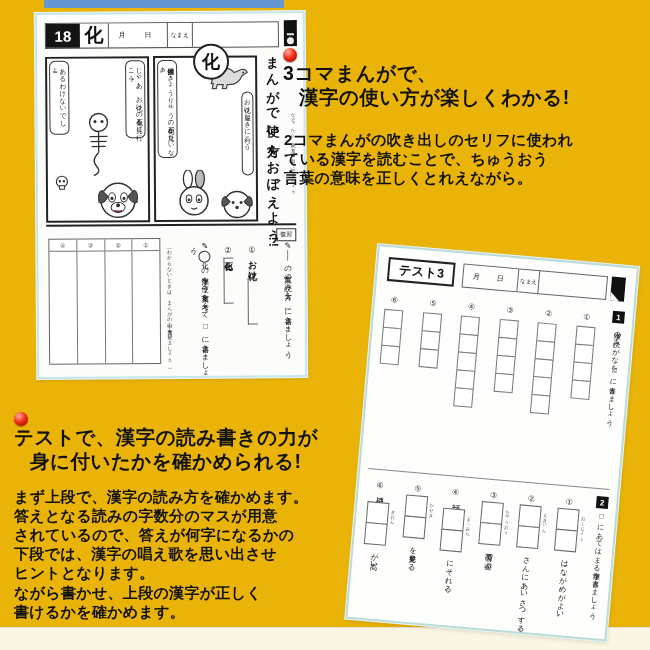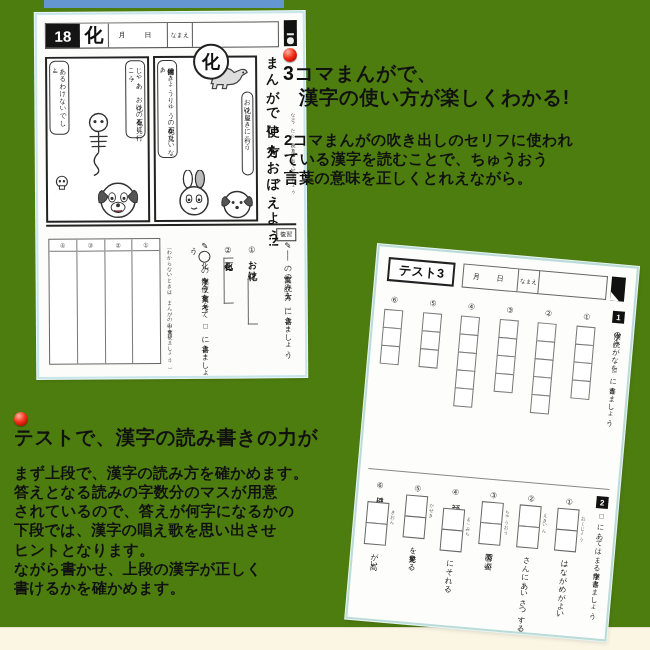--- a/index.html
+++ b/index.html
@@ -1,16 +1,16 @@
 <!DOCTYPE html>
 <html><head>
 <meta charset="utf-8">
 <style>
   html,body{margin:0;padding:0;}
-  .canvas{position:relative;width:650px;height:650px;background:#4d7c0f;overflow:hidden;
+  .canvas{position:relative;width:650px;height:650px;background:#eab308;overflow:hidden;
           font-family:"Liberation Sans",sans-serif;color:#111;}
   
   .strip-blue{position:absolute;left:44px;top:0;width:240px;height:8px;background:#6496d2;}
   .strip-cream{position:absolute;left:0;top:627px;width:650px;height:23px;background:#fbf5e3;border-top:1px solid #e5dfcc;}
 
   
   .page-left{position:absolute;left:36px;top:12px;width:266px;height:362px;background:#fcfcfa;
              border:2px solid #c6e6ec;box-shadow:0 0 0 1px #e9f5f7,1px 2px 3px rgba(0,0,0,.10);
              transform:rotate(-0.4deg);z-index:2;}
   .pl-header{position:absolute;left:8px;top:8px;right:24px;height:24px;display:flex;border:1px solid #555;background:#fff;}
@@ -379,20 +379,21 @@
         <div>ている漢字を読むことで、ちゅうおう</div>
         <div>言葉の意味を正しくとれえながら。</div>
       </div>
   </div>
 
   <div class="anno bottom-text">
     <div class="h-row">
       <div class="ball"></div>
       <div class="h-lines" id="bottom-heading">
           <div>テストで、漢字の読み書きの力が</div>
+          <div class="h-indent">身に付いたかを確かめられる!</div>
         </div>
     </div>
     <div class="body-lines" id="bottom-body">
         <div>まず上段で、漢字の読み方を確かめます。</div>
         <div>答えとなる読みの字数分のマスが用意</div>
         <div>されているので、答えが何字になるかの</div>
         <div>下段では、漢字の唱え歌を思い出させ</div>
         <div>ヒントとなります。</div>
         <div>ながら書かせ、上段の漢字が正しく</div>
         <div>書けるかを確かめます。</div>

